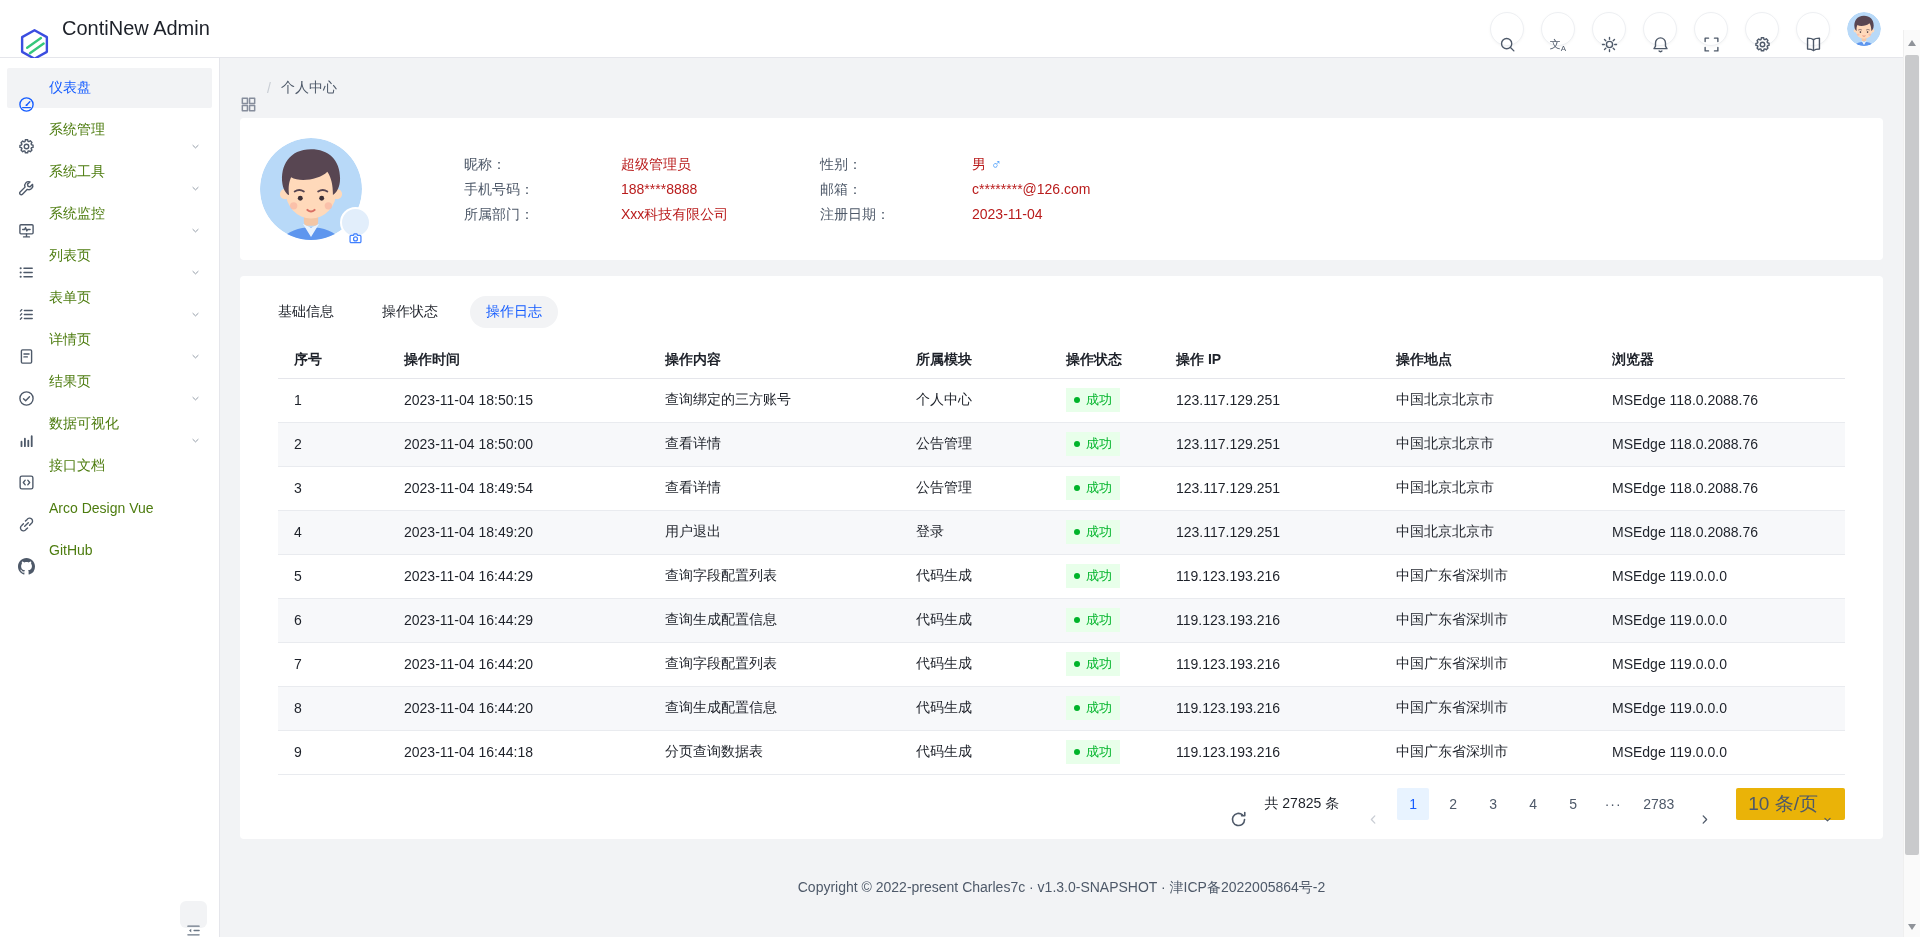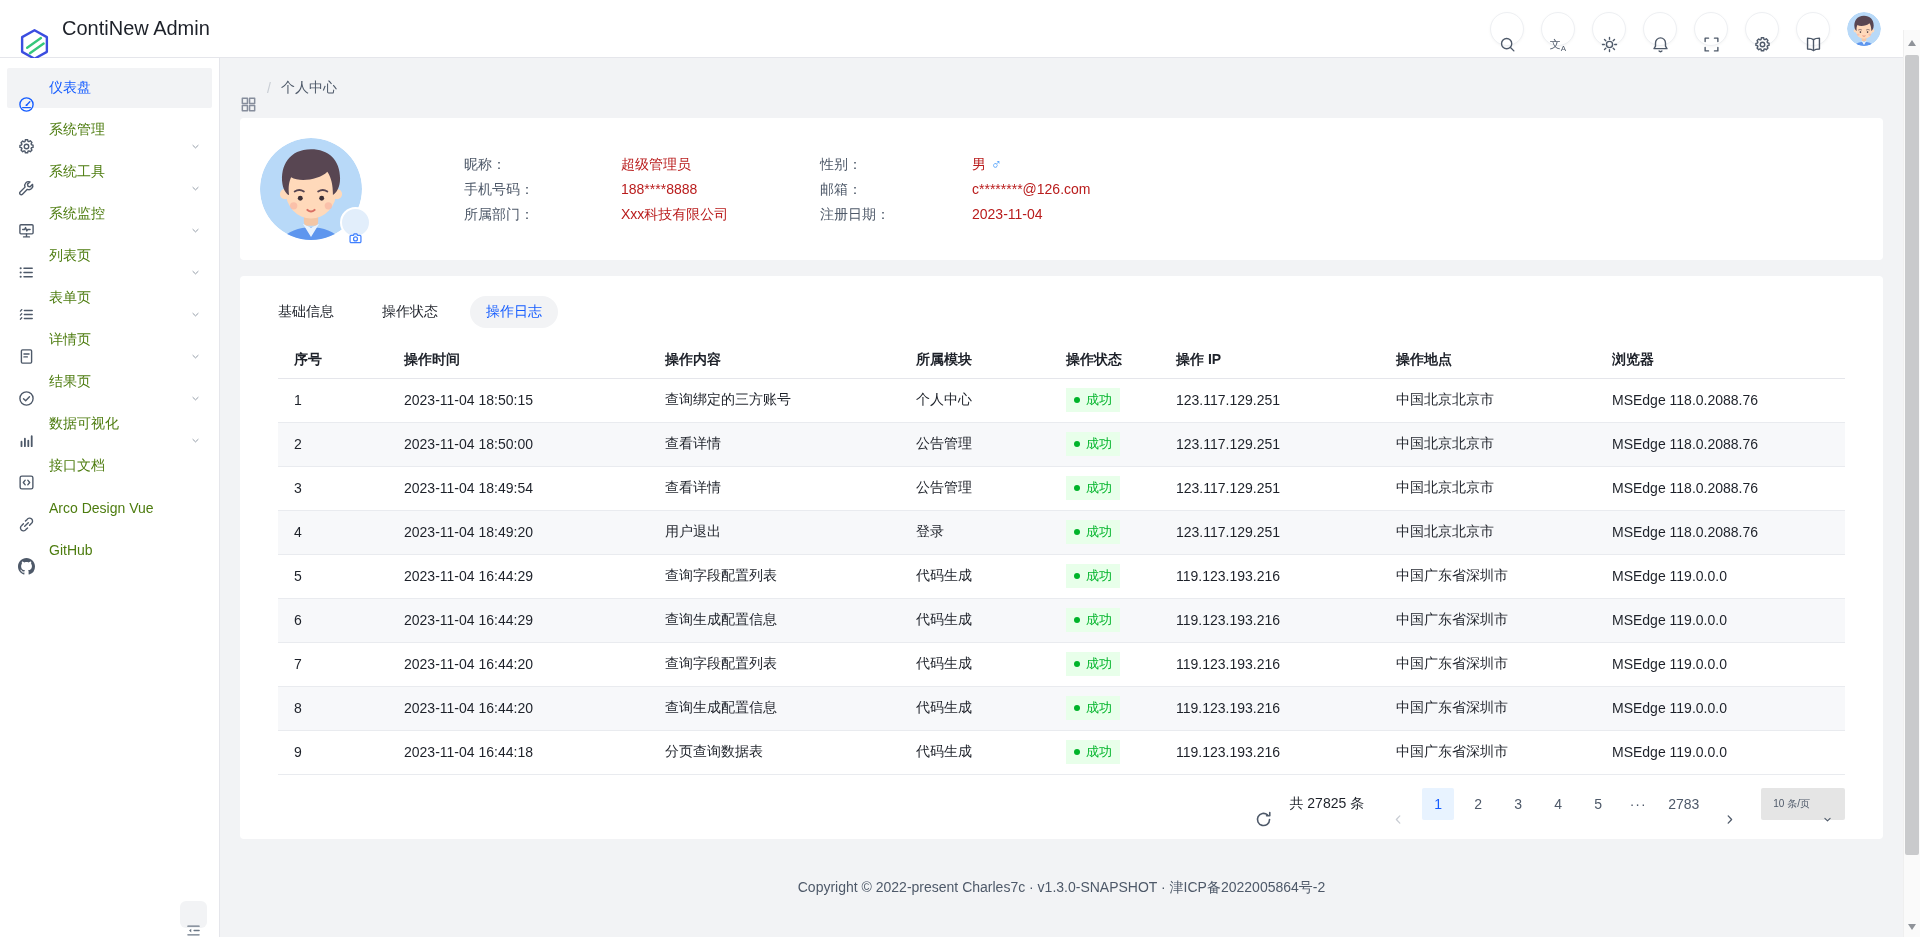--- a/index.html
+++ b/index.html
@@ -77,21 +77,21 @@
   
   .pagination { margin-top:13px; flex:none; display:flex; align-items:center; justify-content:flex-end; gap:8px; }
   .pg-refresh { width:32px; height:32px; border:none; background:none; color:#4e5969; display:flex; align-items:center; justify-content:center; cursor:pointer; }
   .pg-refresh .ic { width:17px; height:17px; }
   .pg-total { color:#1d2129; margin:0 10px 0 2px; }
   .page-btn { min-width:32px; height:32px; padding:0 6px; border:none; border-radius:2px; background:none; font-size:14px; color:#4e5969; display:flex; align-items:center; justify-content:center; cursor:pointer; font-family:inherit; }
   .page-btn.active { background:#e8f3ff; color:#165dff; }
   .page-btn.disabled { color:#c9cdd4; cursor:default; }
   .page-btn .ic { width:13px; height:13px; }
   .pg-ellipsis { letter-spacing:1px; }
-  .size-select { height:32px; margin-left:8px; padding:0 12px; border:none; border-radius:2px; background:#e5e5e5; color:#4e5969; display:flex; align-items:center; gap:12px; cursor:pointer; font-size:10px; font-family:inherit; }
+  .size-select { height:32px; margin-left:8px; padding:0 12px; border:none; border-radius:2px; background:#eab308; color:#4e5969; display:flex; align-items:center; gap:4px; cursor:pointer; font-size:19px; font-family:inherit; }
   .size-select .ic { width:11px; height:11px; color:#4e5969; }
 
   .footer { flex:1; display:flex; align-items:center; justify-content:center; color:#4e5969; }
 
   
   .os-scrollbar { width:17px; height:937px; flex:none; background:#fff; position:relative; }
   .sb-track { position:absolute; top:30px; bottom:0; left:0; right:0; background:#fafafa; border-left:1px solid #efefef; }
   .sb-arrow { position:absolute; left:0; width:100%; height:17px; display:flex; align-items:center; justify-content:center; }
   .sb-arrow.up { top:4px; }
   .sb-arrow.down { bottom:2px; }

